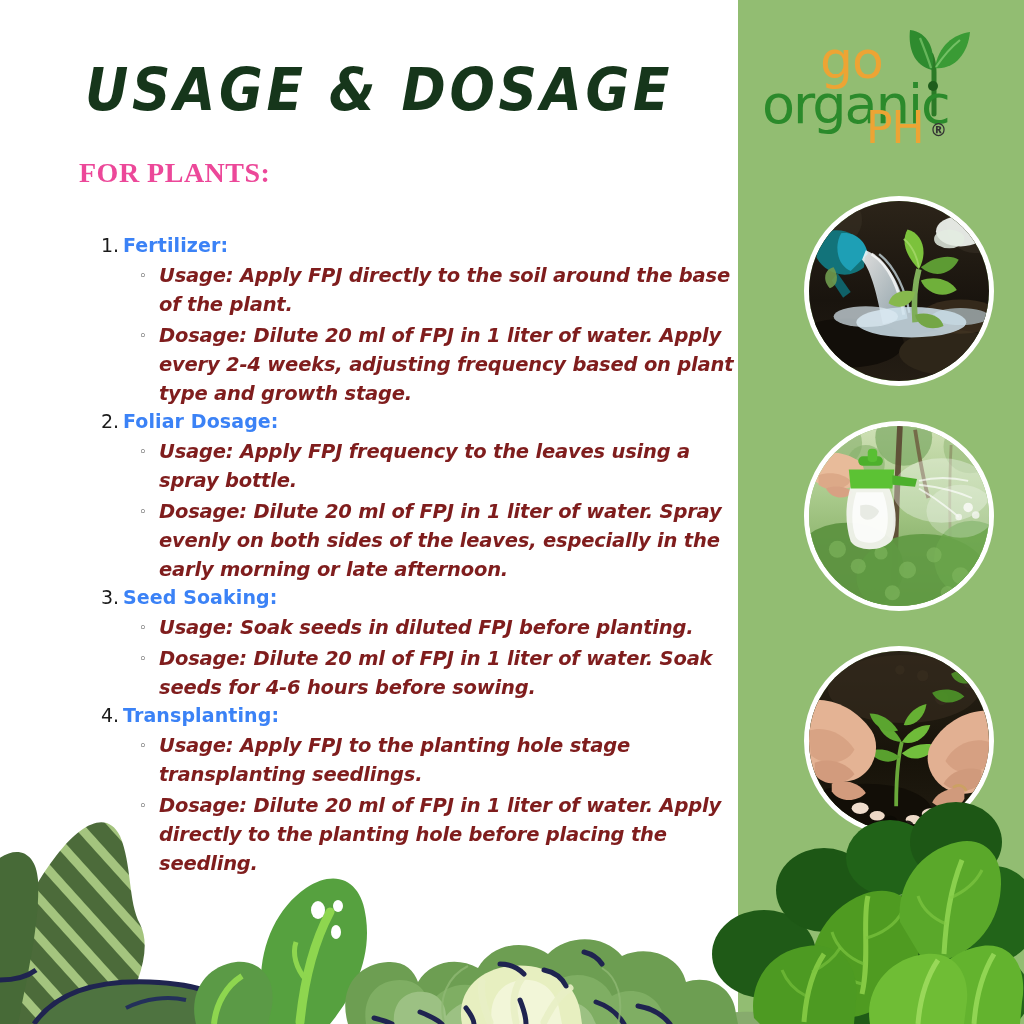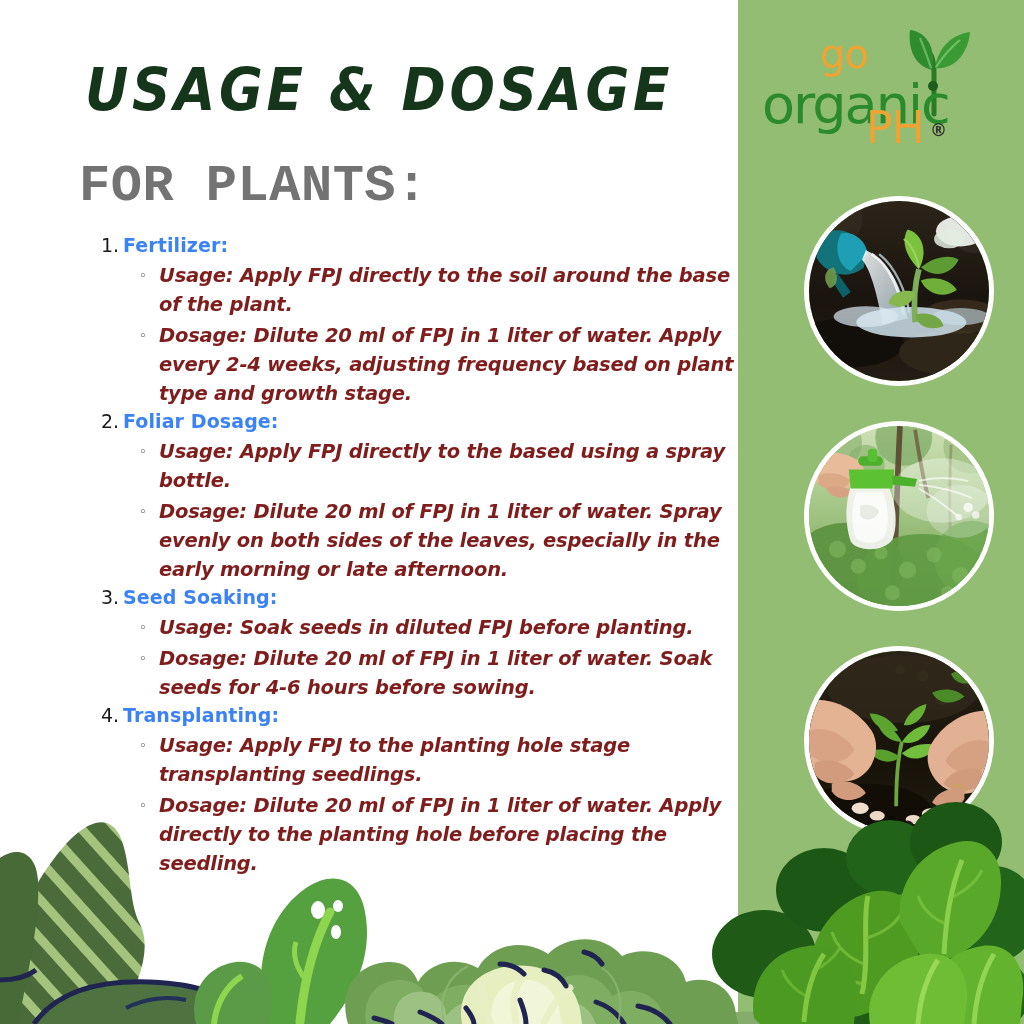--- a/index.html
+++ b/index.html
@@ -21,21 +21,21 @@
 
   
   .logo{
     position:absolute; top:34px; right:26px;
     width:236px; height:126px;
     z-index:6;
   }
   .logo-go{
     position:absolute; left:58px; top:0px;
     font-family:"DejaVu Sans", sans-serif;
-    font-size:40px; font-weight:400; color:#eda434;
+    font-size:52px; font-weight:400; color:#eda434;
     letter-spacing:-1px; line-height:1;
   }
   .logo-organic{
     position:absolute; left:0px; top:44px;
     font-family:"DejaVu Sans", sans-serif;
     font-size:54px; font-weight:400; color:#2b8a2b;
     letter-spacing:-2px; line-height:1;
   }
   .logo-ph{
     position:absolute; left:104px; top:72px;
@@ -71,23 +71,23 @@
     font-family:"DejaVu Sans", sans-serif;
     font-size:58px; font-weight:700; font-style:italic;
     color:#16361b;
     letter-spacing:4px;
     transform:scaleX(0.92);
     transform-origin:left center;
     white-space:nowrap;
   }
   .subtitle{
     position:absolute; left:70px; top:157px;
-    font-family:Liberation Mono, monospace;
-    font-size:52px; font-weight:700;
-    color:#737373;
+    font-family:Liberation Serif, serif;
+    font-size:28px; font-weight:700;
+    color:#ec4899;
     letter-spacing:0.5px;
     white-space:nowrap;
   }
 
   .list{ position:absolute; left:92px; top:232px; width:640px; }
   .num-item{ position:relative; margin-bottom:0px; }
   .num-row{
     display:flex; align-items:baseline;
     font-family:"DejaVu Sans", sans-serif;
     font-size:19px; line-height:27px;
@@ -339,21 +339,21 @@
           </div>
         </div>
         <div class="num-item">
           <div class="num-row">
             <span class="num-mark">2.</span>
             <span class="num-label">Foliar Dosage:</span>
           </div>
           <div class="sub-list">
             <div class="sub-row">
               <span class="sub-mark">◦</span>
-              <span class="sub-text">Usage: Apply FPJ directly to the based using a spray bottle.</span>
+              <span class="sub-text">Usage: Apply FPJ frequency to the leaves using a spray bottle.</span>
             </div>
             <div class="sub-row">
               <span class="sub-mark">◦</span>
               <span class="sub-text">Dosage: Dilute 20 ml of FPJ in 1 liter of water. Spray evenly on both sides of the leaves, especially in the early morning or late afternoon.</span>
             </div>
           </div>
         </div>
         <div class="num-item">
           <div class="num-row">
             <span class="num-mark">3.</span>

